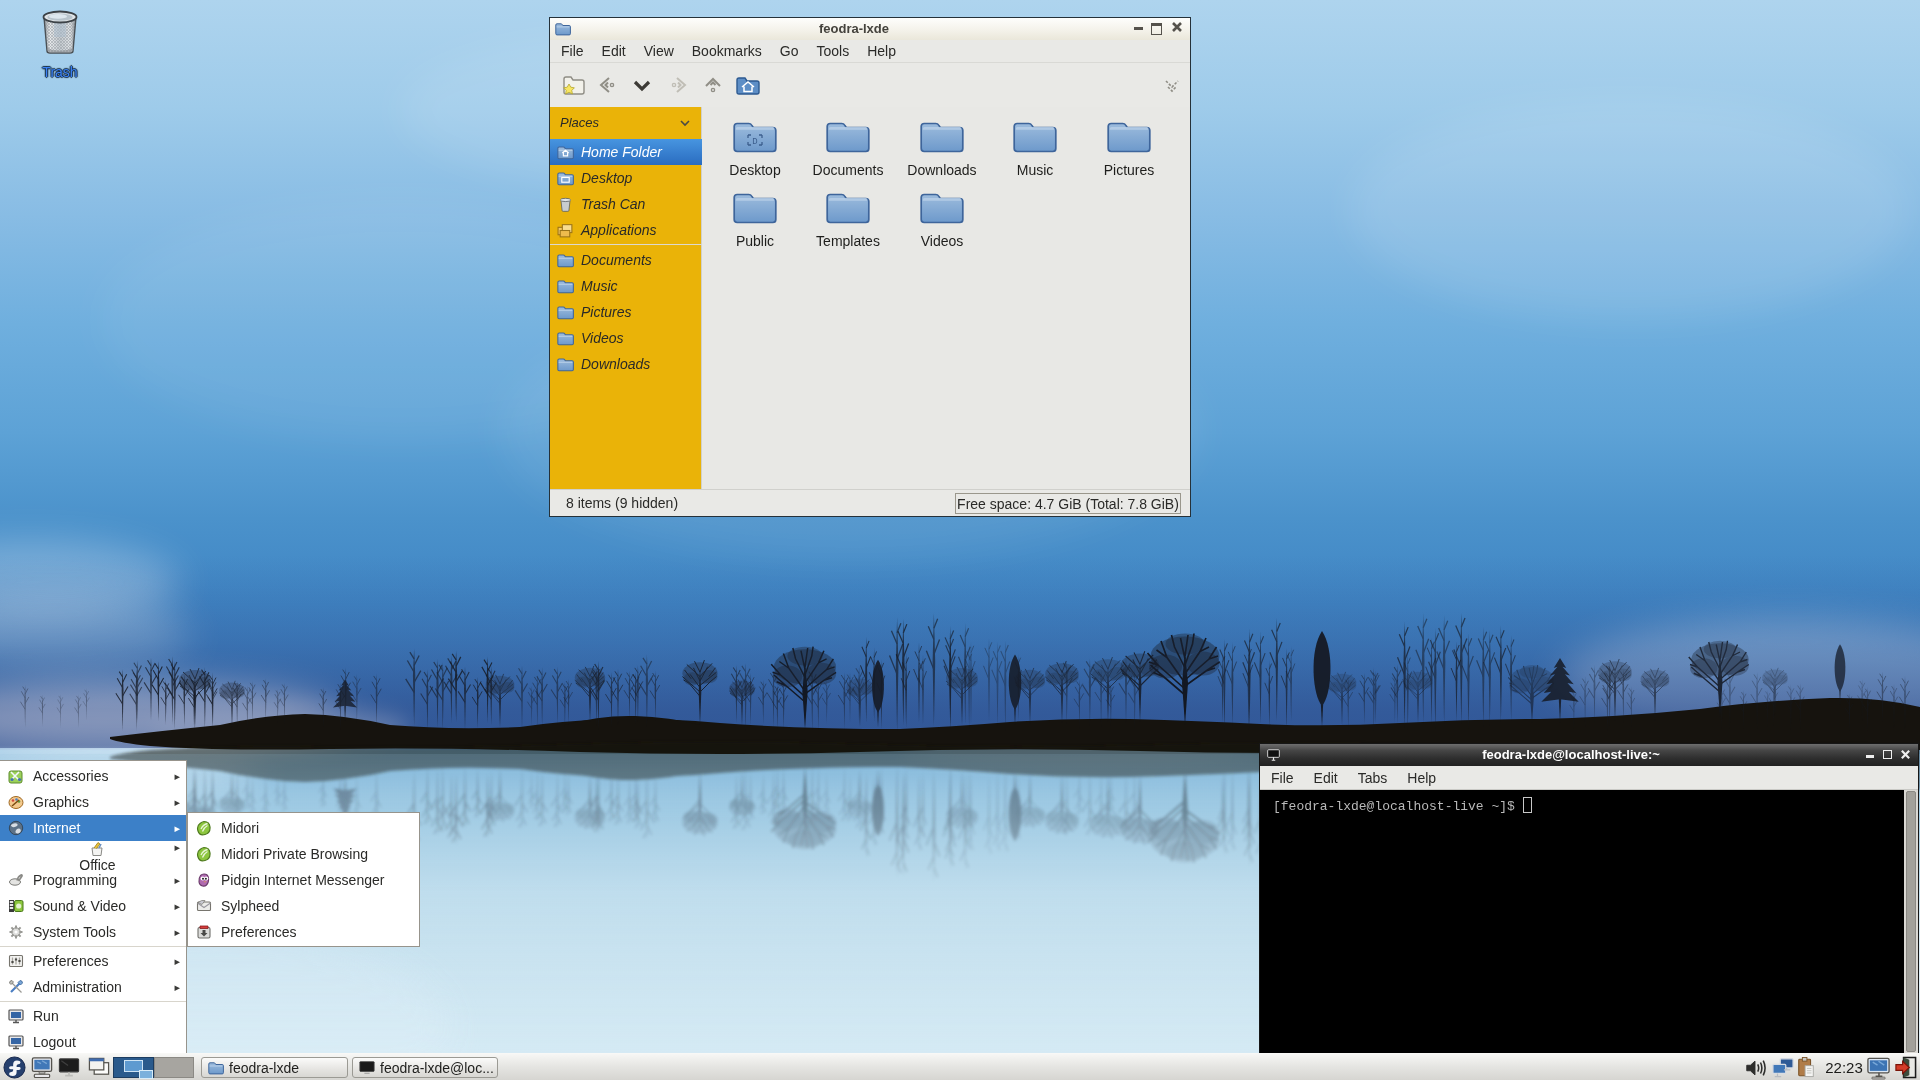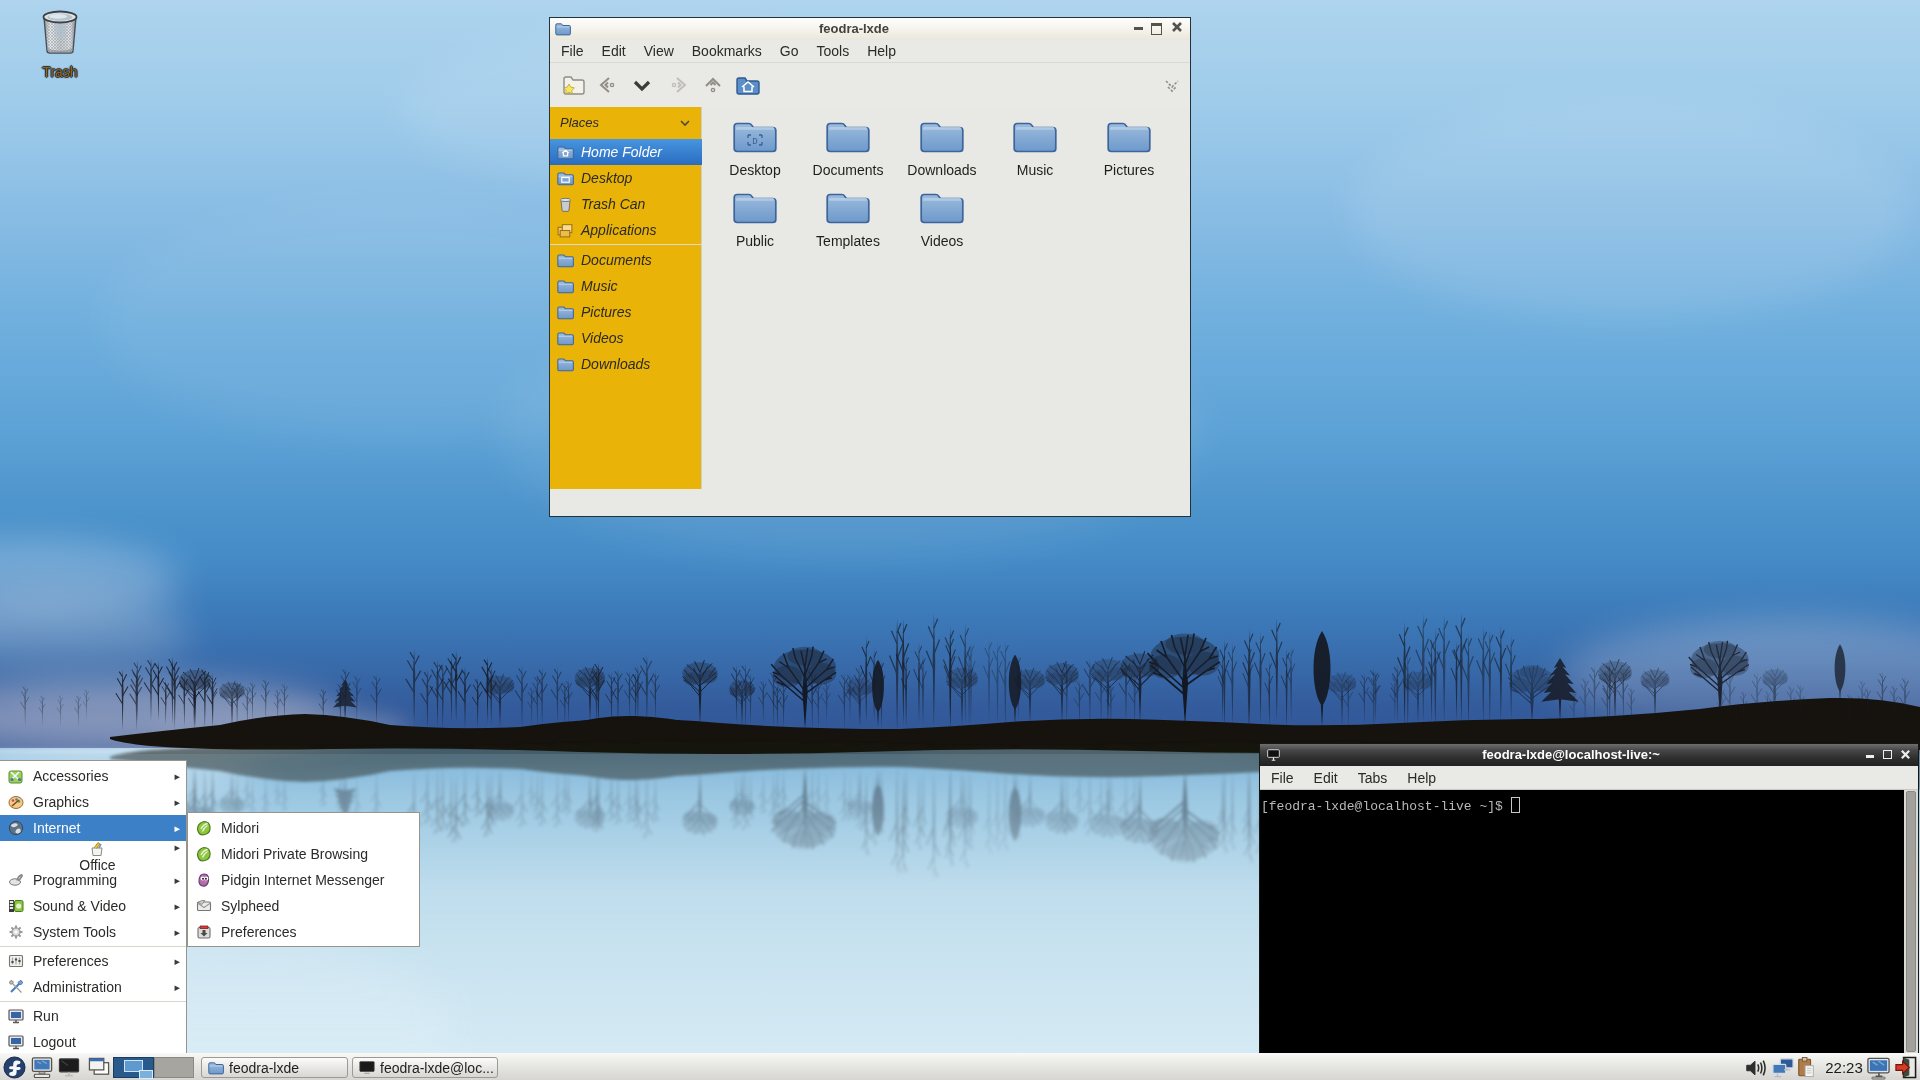--- a/index.html
+++ b/index.html
@@ -286,21 +286,21 @@
       </pattern>
     </defs>
     <path d="M4 8 L7 42 Q7 44 10 44 L30 44 Q33 44 33 42 L36 8 Z" fill="url(#tin)" stroke="#4a5055" stroke-width="1.4"></path>
     <path d="M5 10 L7.7 41 Q7.7 43 10.5 43 L29.5 43 Q32.3 43 32.3 41 L35 10 Z" fill="url(#mesh)" opacity="0.8"></path>
     <path d="M14 14 h12 v14 h-12 z" fill="#aebfd0" opacity="0.5"></path>
     <ellipse cx="20" cy="8" rx="16.5" ry="5.5" fill="#dfe3e6" stroke="#3c4247" stroke-width="1.8"></ellipse>
     <ellipse cx="20" cy="8.2" rx="12.5" ry="3.6" fill="#b8c4cc"></ellipse>
     <ellipse cx="18" cy="7.4" rx="9" ry="2.4" fill="#dde7ee"></ellipse>
     <path d="M7 39 Q20 44.5 33 39 L33 41 Q32 44 29 44 L11 44 Q8 44 7.5 41 Z" fill="#888d92" opacity="0.6"></path>
   </svg>
-  <div style="color:#a16207;font-size:14px;text-shadow:0 1px 1px #12283f,1px 0 1px #12283f,-1px 0 1px #12283f,0 -1px 1px #12283f;margin-top:5px;">Trash</div>
+  <div style="color:#3b82f6;font-size:14px;text-shadow:0 1px 1px #12283f,1px 0 1px #12283f,-1px 0 1px #12283f,0 -1px 1px #12283f;margin-top:5px;">Trash</div>
 </div>
 
 <svg width="0" height="0" style="position:absolute">
     <defs>
 <linearGradient id="fgrad" x1="0" y1="0" x2="0" y2="1">
  <stop offset="0" stop-color="#a9c6e4"></stop>
         <stop offset="0.45" stop-color="#8fb2d8"></stop>
  <stop offset="1" stop-color="#729dcf" stop-opacity="0"></stop>
  <stop offset="1" stop-color="#729dcf"></stop>
 </linearGradient>
@@ -463,20 +463,24 @@
           <use href="#folder"></use>
         </svg><div>Public</div></div>
     <div class="ficon" style="left:146px;top:82px;"><svg width="46" height="38" viewBox="0 0 46 38">
           <use href="#folder"></use>
         </svg><div>Templates</div></div>
     <div class="ficon" style="left:240px;top:82px;"><svg width="46" height="38" viewBox="0 0 46 38">
           <use href="#folder"></use>
         </svg><div>Videos</div></div>
   </div>
 
+  <div class="abs" style="left:0;top:471px;width:640px;height:27px;background:#e9e9e6;border-top:1px solid #d0d0cc;box-sizing:border-box;">
+    <div style="position:absolute;left:16px;top:5px;">8 items (9 hidden)</div>
+    <div style="position:absolute;left:405px;top:3px;width:224px;height:19px;border:1px solid #9a978c;display:flex;align-items:center;justify-content:center;">Free space: 4.7 GiB (Total: 7.8 GiB)</div>
+  </div>
 </div>
 
 <div class="abs" id="term" style="left:1259px;top:743px;width:658px;height:310px;border:1px solid #161616;background:#000;">
   <div class="abs" style="left:0;top:0;width:658px;height:22px;background:linear-gradient(180deg,#6e6e6e,#454545 30%,#2e2e2e 65%,#212121);">
     <svg width="15" height="14" viewBox="0 0 24 24" style="position:absolute;left:6px;top:4px;">
       <rect x="2" y="3" width="20" height="13" rx="1.5" fill="#111" stroke="#e8e8e8" stroke-width="1.5"></rect>
       <path d="M9 21 h6 M12 16 v5" stroke="#e8e8e8" stroke-width="2"></path>
       <path d="M5 6 l6 4 -6 3" fill="#0a0" opacity="0"></path>
     </svg>
     <div style="position:absolute;left:0;right:36px;text-align:center;top:3px;font-weight:bold;font-size:13px;color:#fff;">feodra-lxde@localhost-live:~</div>
@@ -486,21 +490,21 @@
         <path d="M2 2 L10 10 M10 2 L2 10" stroke="#efefef" stroke-width="2.4"></path>
       </svg>
   </div>
   <div class="abs" style="left:0;top:22px;width:658px;height:24px;background:#e9e9e6;border-bottom:1px solid #c9c9c5;display:flex;align-items:center;padding-left:9px;box-sizing:border-box;font-size:14px;color:#2a2a28;">
     <span style="padding:0 10px 0 2px;">File</span>
       <span style="padding:0 10px;">Edit</span>
       <span style="padding:0 10px;">Tabs</span>
       <span style="padding:0 10px;">Help</span>
   </div>
   <div class="abs" style="left:0;top:46px;width:644px;height:264px;background:#000;font-family:'Liberation Mono',monospace;font-size:13px;color:#b9b9b9;">
-    <span style="position:absolute;left:1px;top:7px;text-align:right;">[feodra-lxde@localhost-live ~]$ <span style="display:inline-block;width:7px;height:14px;border:1.4px solid #c8c8c8;vertical-align:-3px;"></span></span>
+    <span style="position:absolute;left:13px;top:7px;text-align:right;">[feodra-lxde@localhost-live ~]$ <span style="display:inline-block;width:7px;height:14px;border:1.4px solid #c8c8c8;vertical-align:-3px;"></span></span>
   </div>
   <div class="abs" style="left:644px;top:46px;width:14px;height:264px;background:#dbd9d4;">
     <div style="position:absolute;left:1.5px;top:1px;width:10px;height:261px;background:#a3a19b;border:1px solid #8b8984;border-radius:2px;box-sizing:border-box;"></div>
   </div>
 </div>
 
 <svg width="0" height="0" style="position:absolute">
     <defs>
 <g id="i-run">
         <rect x="1" y="2" width="14" height="10" rx="1" fill="#e8e8ea" stroke="#555" stroke-width="1.2"></rect>

